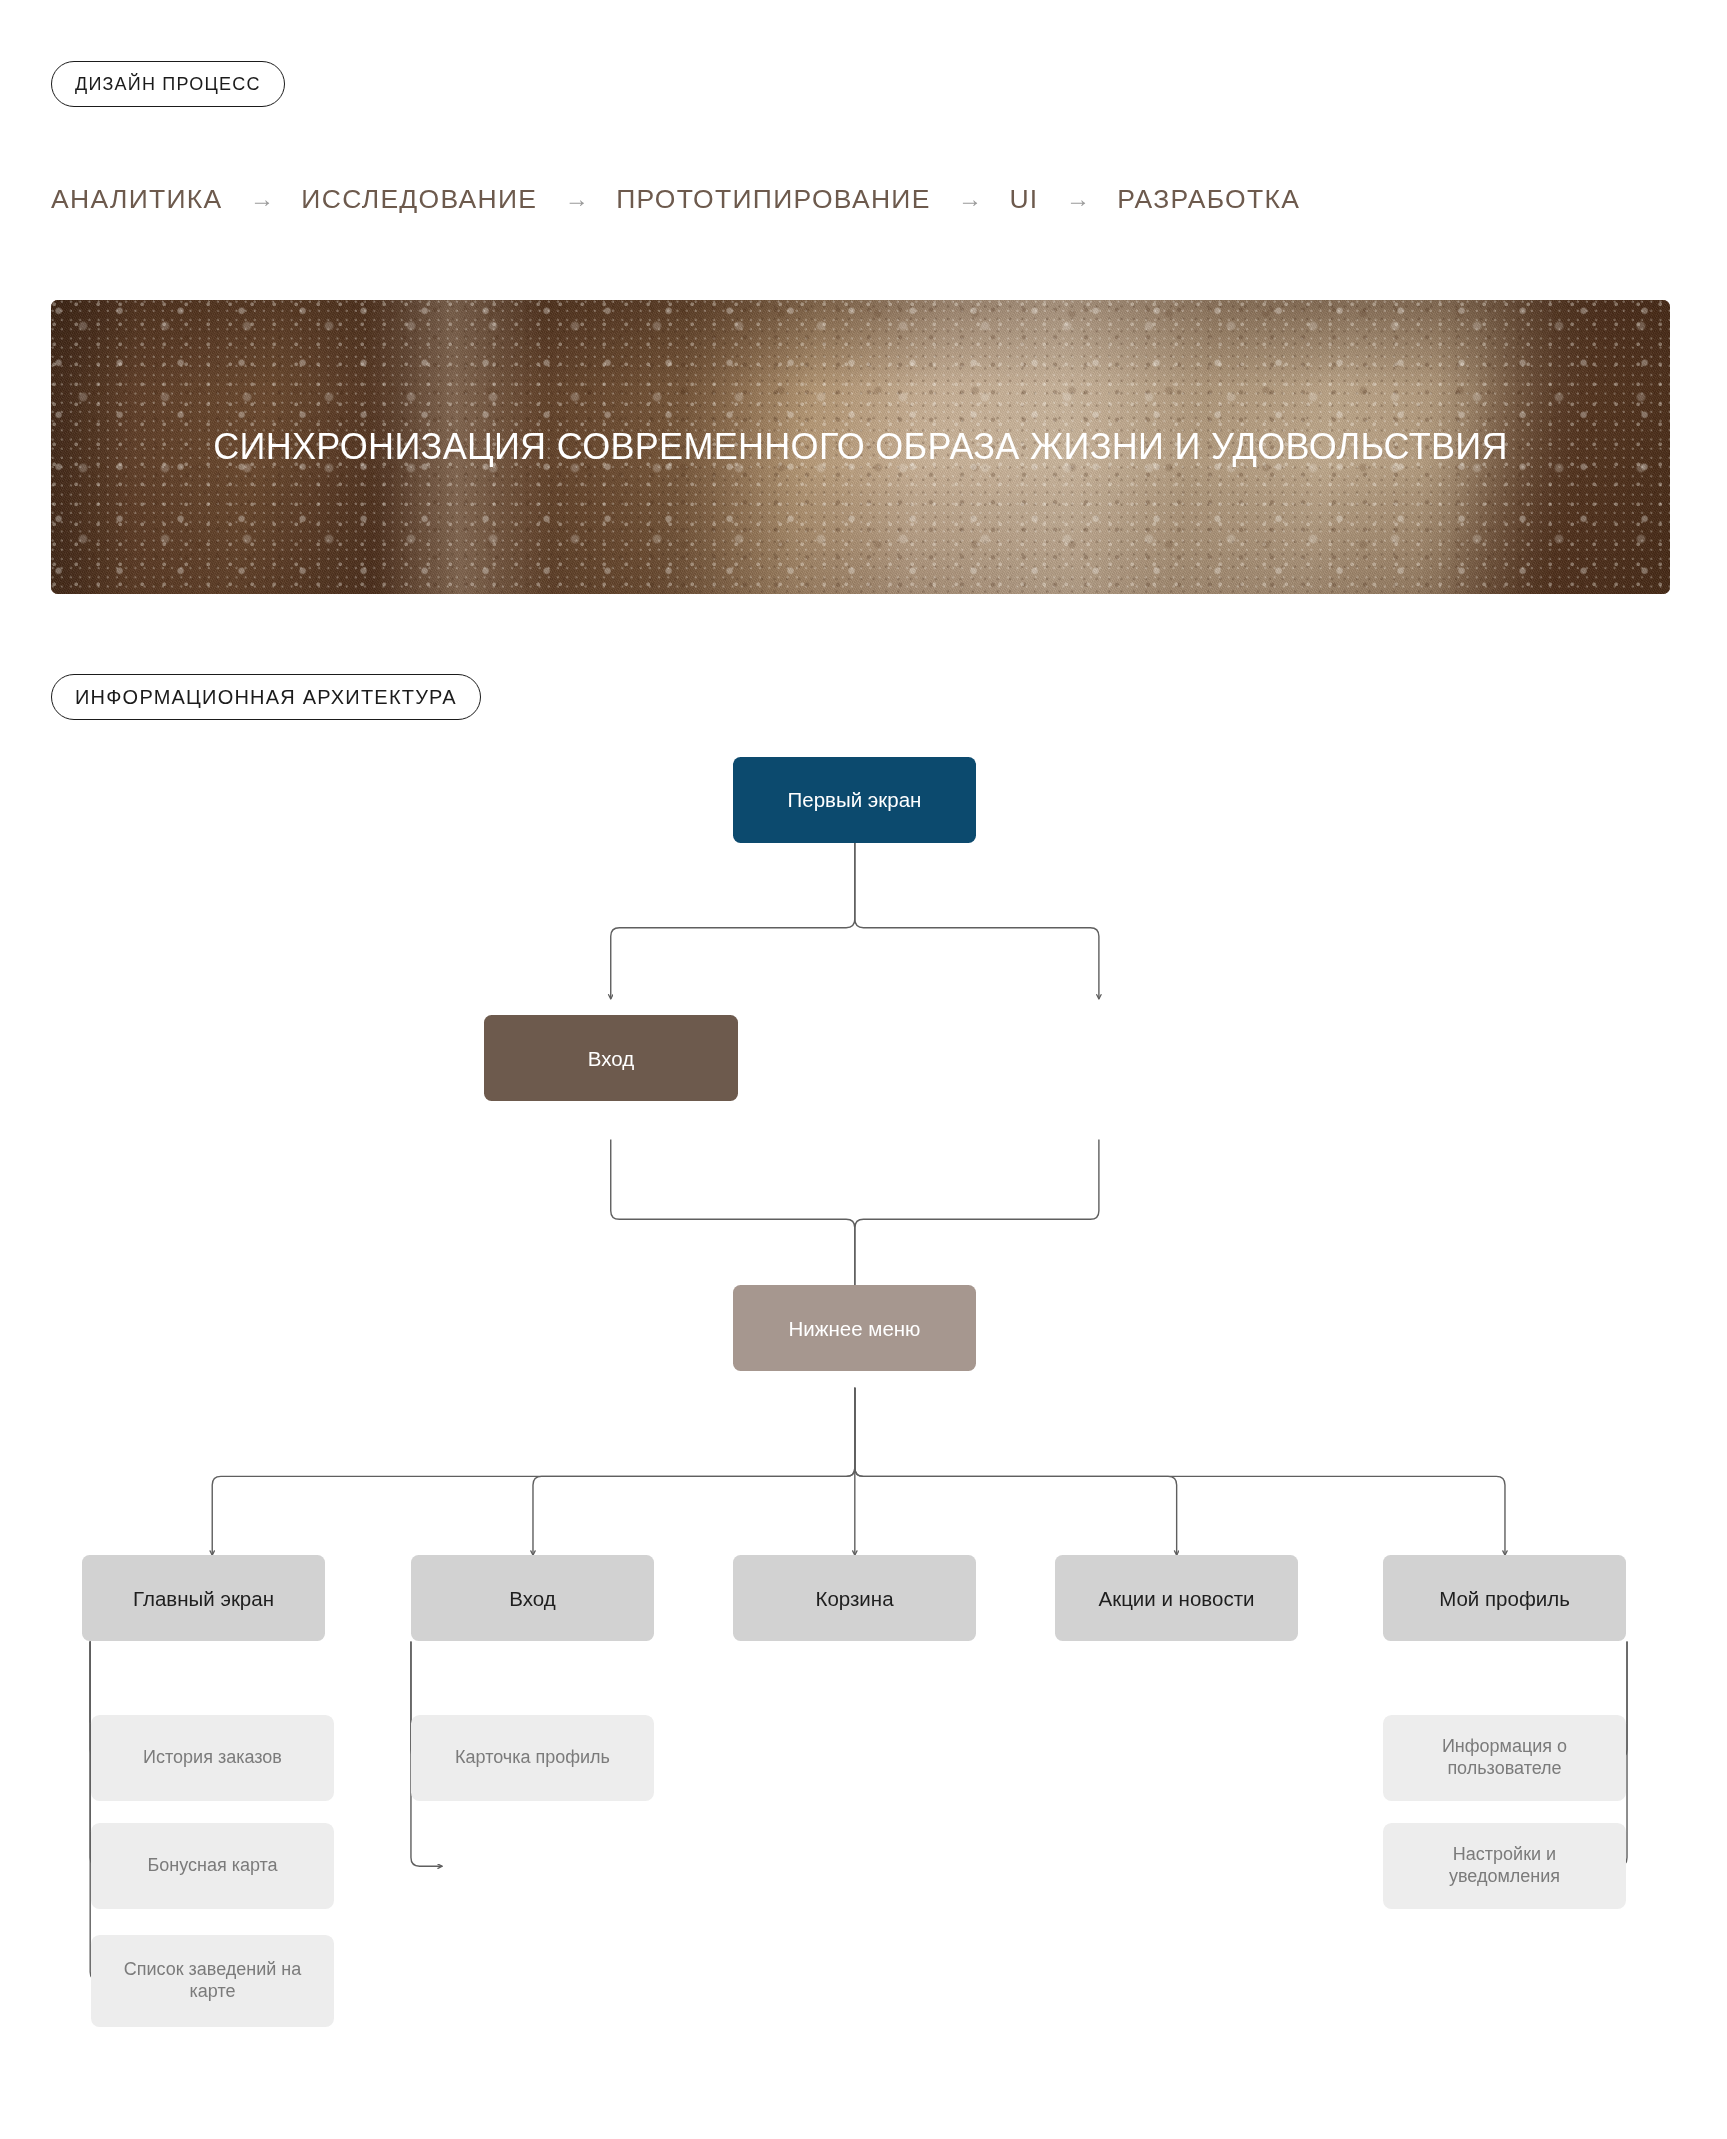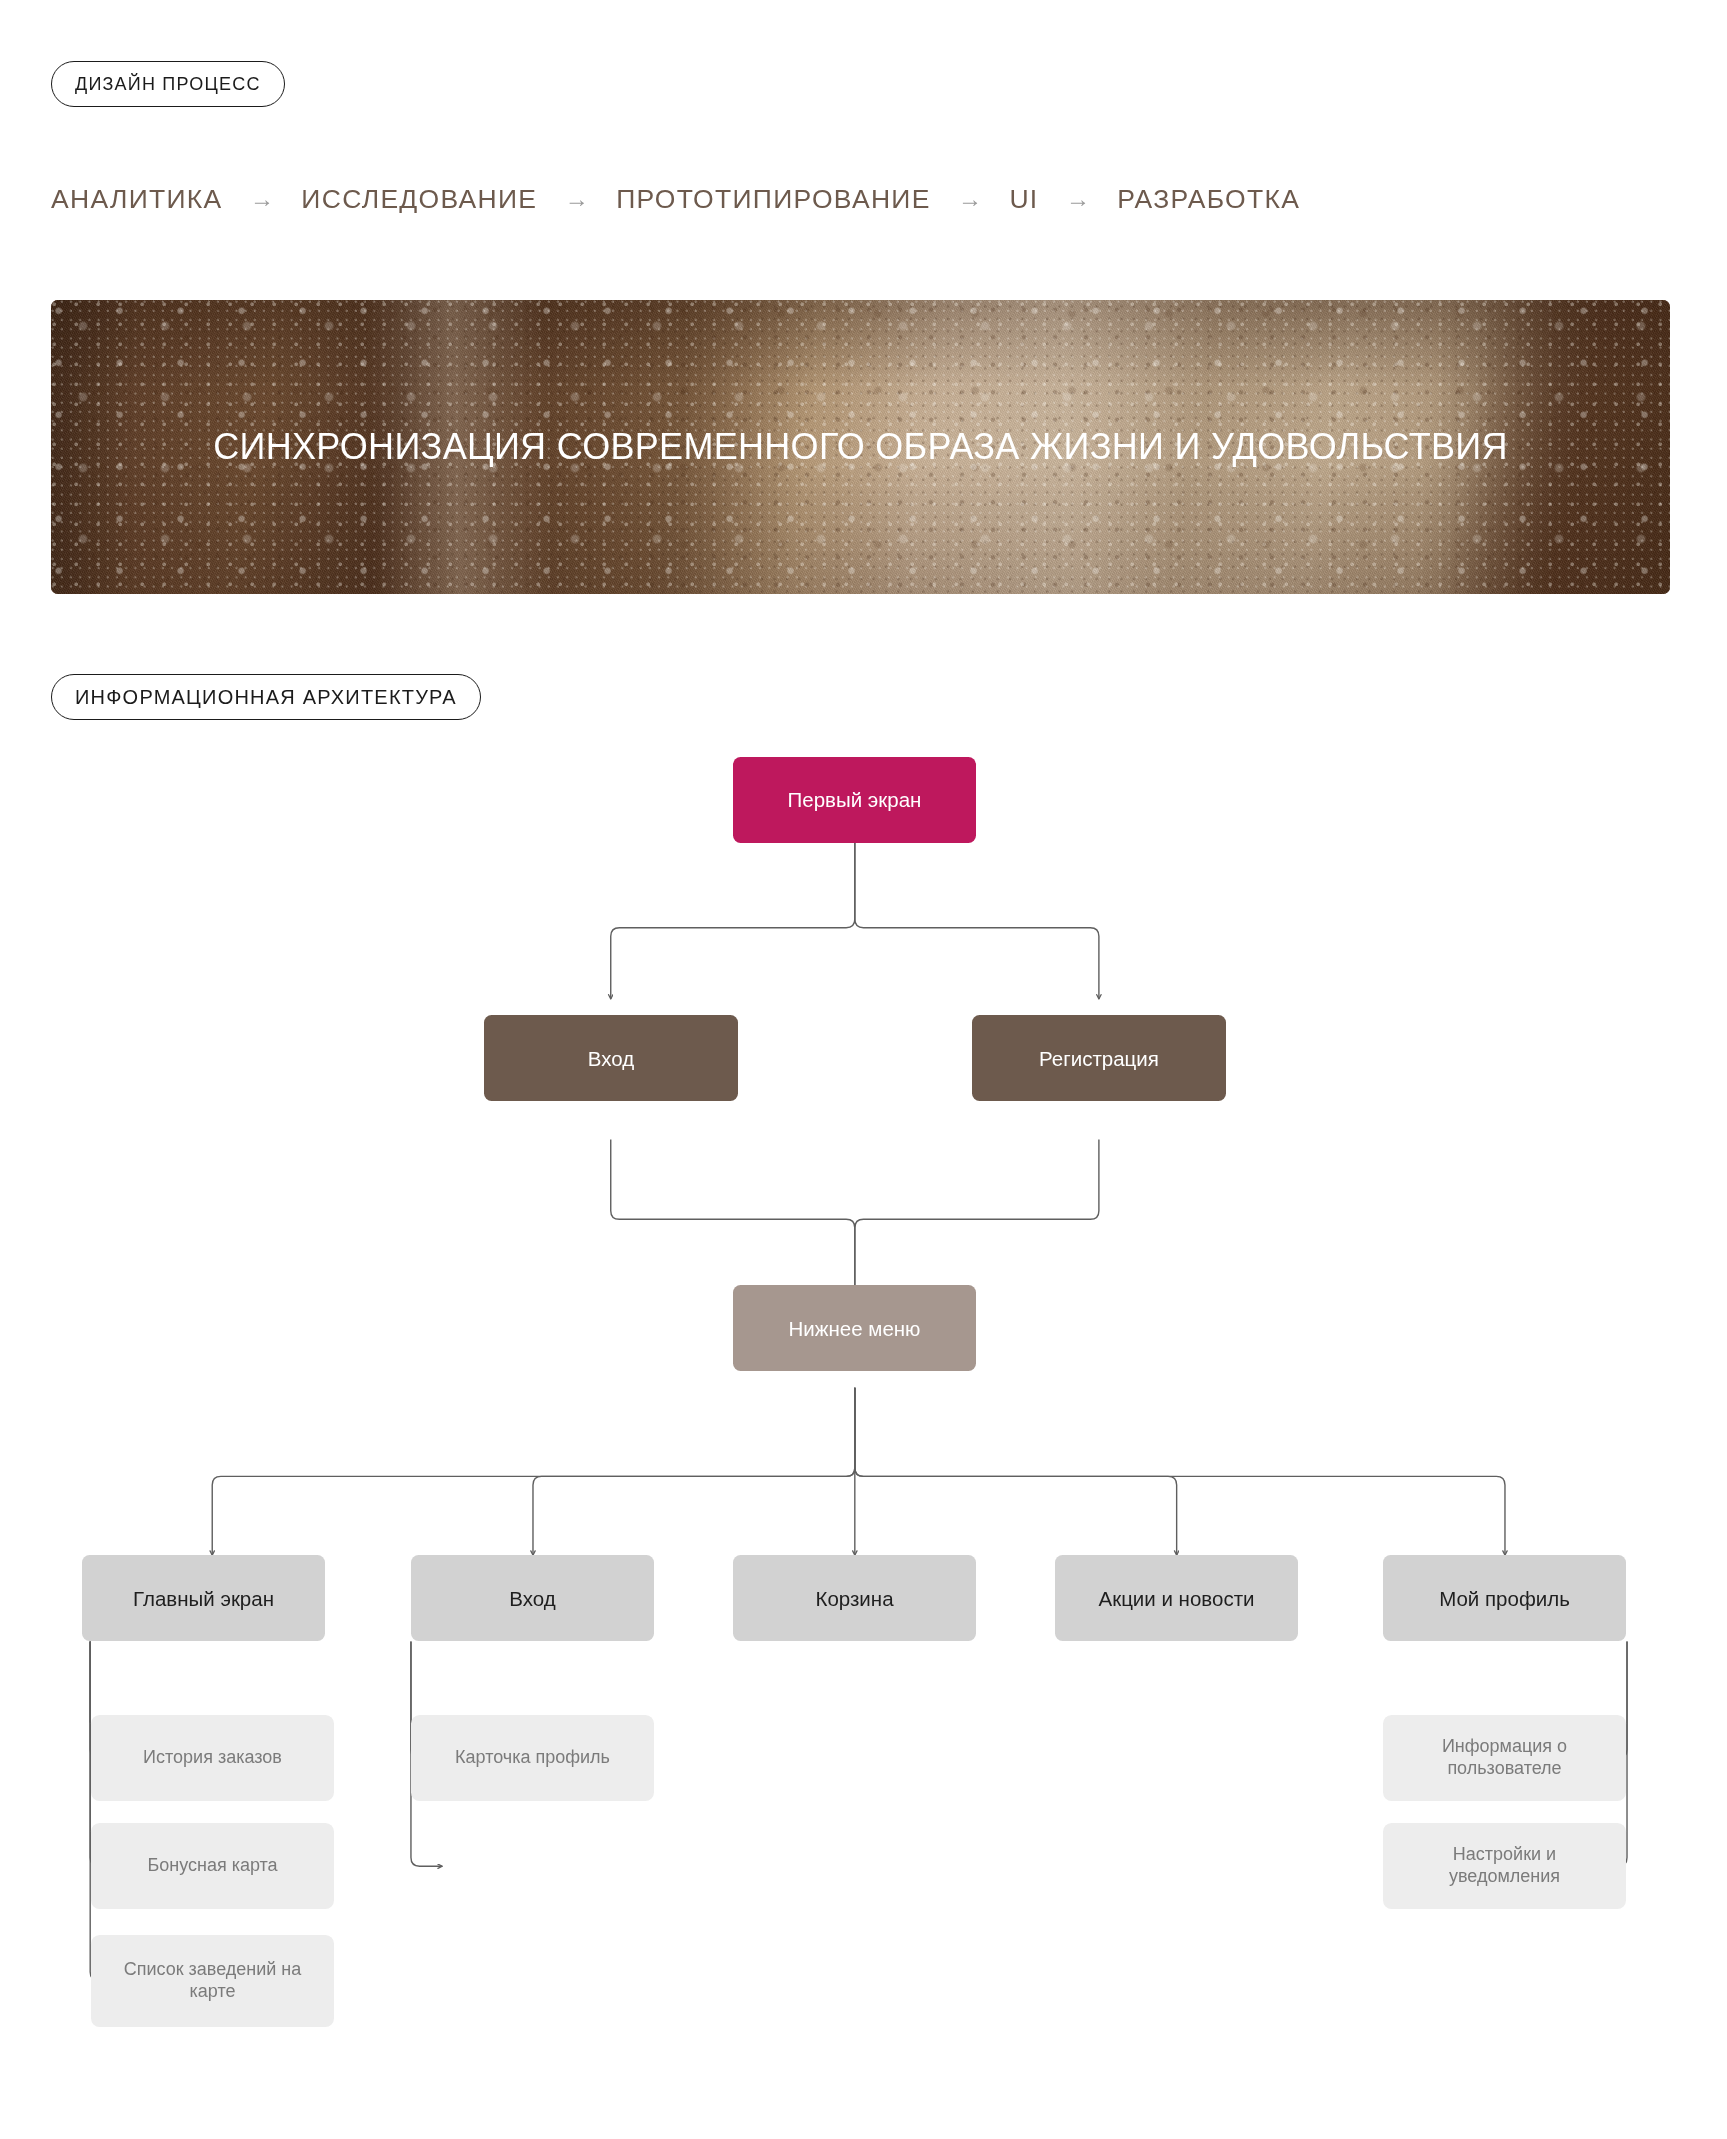--- a/index.html
+++ b/index.html
@@ -115,21 +115,21 @@
   #flow { position:absolute; left:0; top:756px; width:1728px; height:1384px; }
   #flow svg.links { position:absolute; left:0; top:0; width:1728px; height:1384px; }
 
   .node {
     position:absolute;
     display:flex; align-items:center; justify-content:center;
     text-align:center;
     border-radius:7.6px;
     line-height:1.22;
   }
-  .node.lvl1 { background:#be185d; color:#ffffff; font-size:20.5px; }
+  .node.lvl1 { background:#0c4a6e; color:#ffffff; font-size:20.5px; }
   .node.lvl2 { background:#6d5a4d; color:#ffffff; font-size:20.5px; }
   .node.lvl3 { background:#a6978f; color:#ffffff; font-size:20.5px; }
   .node.lvl4 { background:#d2d2d2; color:#1f1f1f; font-size:20.5px; }
   .node.leaf { background:#ededed; color:#7b7b7b; font-size:18px; border-radius:8.6px; }
 </style>
 </head>
 <body>
 
 <div class="page">
 
@@ -195,21 +195,20 @@
 
         <path d="M3013,1640 L3013,1840 Q3013,1856 2997,1856 L2955,1856" marker-end="url(#ahl)"></path>
         <path d="M3013,1640 L3013,2040 Q3013,2056 2997,2056 L2955,2056" marker-end="url(#ahl)"></path>
 
       </g>
     </svg>
 
     <div class="node lvl1" style="left:733px; top:0.5px; width:243px; height:86px;">Первый экран</div>
 
     <div class="node lvl2" style="left:484px; top:259px; width:254px; height:86px;">Вход</div>
-    <div class="node lvl2" style="left:972px; top:259px; width:254px; height:86px;">Регистрация</div>
 
     <div class="node lvl3" style="left:733px; top:529px; width:243px; height:86px;">Нижнее меню</div>
 
     <div class="node lvl4" style="left:82px;  top:799px; width:243px; height:86px;">Главный экран</div>
     <div class="node lvl4" style="left:411px;  top:799px; width:243px; height:86px;">Вход</div>
     <div class="node lvl4" style="left:733px; top:799px; width:243px; height:86px;">Корзина</div>
     <div class="node lvl4" style="left:1055px; top:799px; width:243px; height:86px;">Акции и новости</div>
     <div class="node lvl4" style="left:1383px; top:799px; width:243px; height:86px;">Мой профиль</div>
 
     <div class="node leaf" style="left:91px; top:959px; width:243px; height:86px;">История заказов</div>

